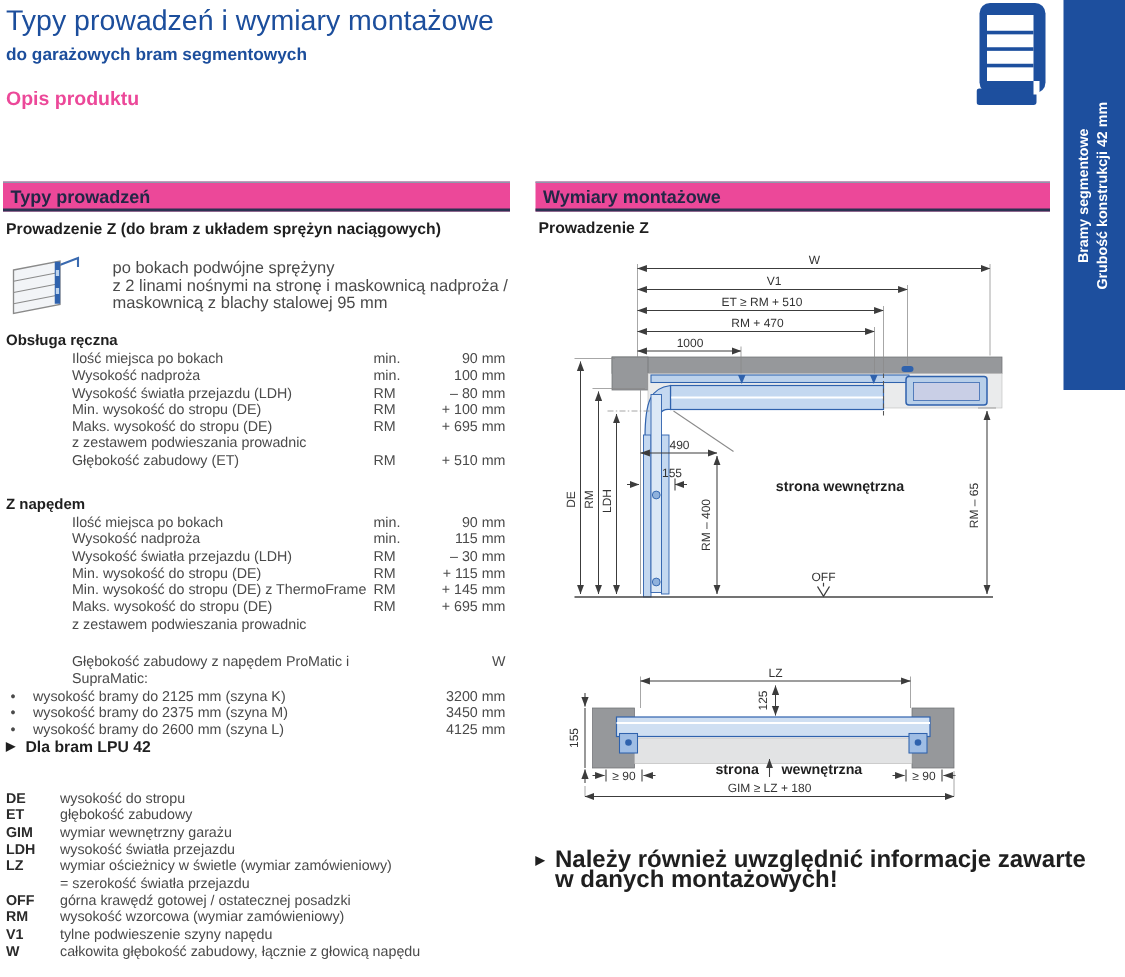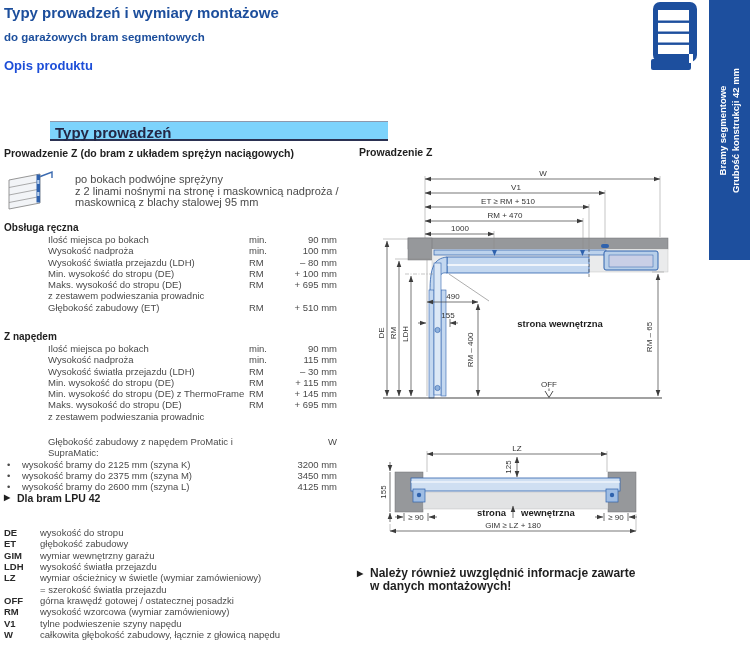--- a/index.html
+++ b/index.html
@@ -1,30 +1,30 @@
 <!DOCTYPE html>
 <html lang="pl"><head>
 <meta charset="utf-8">
 <style>
   html,body{margin:0;padding:0;background:#fff;}
   .page{position:relative;width:750px;height:651px;background:#ffffff;overflow:hidden;
         font-family:"Liberation Sans", sans-serif;}
   
-  .title{position:absolute;left:4px;top:4px;font-size:15px;font-weight:bold;color:#1c4e9c;}
+  .title{position:absolute;left:4px;top:4px;font-size:19px;font-weight:normal;color:#1c4e9c;}
   .subtitle{position:absolute;left:4px;top:31px;font-size:11.5px;font-weight:bold;color:#1c4e9c;text-align:center;}
-  .opis{position:absolute;left:4px;top:58px;font-size:13px;font-weight:bold;color:#1d4ed8;}
+  .opis{position:absolute;left:4px;top:58px;font-size:13px;font-weight:bold;color:#ec4899;}
   .door-icon{position:absolute;left:651px;top:2px;}
   .vbar{position:absolute;left:709px;top:0;width:41px;height:260px;background:#1d4f9e;
         display:flex;align-items:center;justify-content:center;}
   .vtext{transform:rotate(-90deg);white-space:nowrap;color:#fff;font-weight:bold;
          font-size:9.5px;line-height:12.5px;text-align:center;}
   
-  .secbar{position:absolute;height:15px;background:#7dd3fc;border-top:1px solid #8e98ac;
-          border-bottom:2.5px solid #2b3152;font-size:15px;font-weight:bold;color:#232746;
-          padding:2px 0 0 5px;box-sizing:content-box;margin-left:48px;}
+  .secbar{position:absolute;height:15px;background:#ec4899;border-top:1px solid #8e98ac;
+          border-bottom:2.5px solid #2b3152;font-size:12px;font-weight:bold;color:#232746;
+          padding:2px 0 0 5px;box-sizing:content-box;}
   .secbar.left{left:2px;top:121px;width:333px;}
   .secbar.right{left:357px;top:121px;width:338px;}
   .colhead{position:absolute;font-size:10.5px;font-weight:bold;color:#1f1f1f;}
   
   .intro{position:absolute;left:5px;top:168px;display:flex;}
   .intro-text{margin-left:18px;font-size:11px;color:#4a4a4a;line-height:11.5px;padding-top:6px;}
   
   .tbl{position:absolute;width:333px;}
   .h2{position:absolute;font-size:10px;font-weight:bold;color:#1f1f1f;}
   .trow{display:flex;font-size:9.5px;line-height:11.3px;color:#4a4a4a;}
@@ -40,21 +40,21 @@
   .arrow-head .tx{font-size:10.5px;}
   
   .legend{position:absolute;left:4px;top:527px;width:350px;}
   .lrow{display:flex;font-size:9.5px;line-height:11.35px;color:#4a4a4a;}
   .lkey{width:36px;font-weight:bold;color:#2a2a2a;}
   .ldesc{flex:1;}
   .lcont{margin-left:36px;font-size:9.5px;line-height:11.35px;color:#4a4a4a;}
   
   .footnote{position:absolute;left:357px;top:567px;display:flex;color:#1f1f1f;}
   .footnote .mk{font-size:8px;width:13px;padding-top:2px;font-weight:bold;}
-  .footnote .tx{font-size:12px;font-weight:bold;line-height:13px;}
+  .footnote .tx{font-size:16px;font-weight:bold;line-height:13px;}
   
   .drawing{position:absolute;left:370px;top:160px;}
   .dim{stroke:#3c3c3c;stroke-width:0.7;fill:none;}
   .ext{stroke:#8a8a8a;stroke-width:0.5;fill:none;}
   .dtxt{font-size:8px;fill:#333;}
   .btxt{font-size:9.5px;font-weight:bold;fill:#1f1f1f;}
 </style>
 </head>
 <body>
 
@@ -77,20 +77,21 @@
   </div>
 
   <div class="vbar">
     <div class="vtext">
       <div>Bramy segmentowe</div>
       <div>Grubość konstrukcji 42 mm</div>
     </div>
   </div>
 
   <div class="secbar left">Typy prowadzeń</div>
+  <div class="secbar right">Wymiary montażowe</div>
 
   <div class="colhead" style="left:4px;top:147px;">Prowadzenie Z (do bram z układem sprężyn naciągowych)</div>
   <div class="colhead" style="left:359px;top:146px;">Prowadzenie Z</div>
 
   <div class="intro">
     <svg width="52" height="42" viewBox="0 0 52 42">
       <polyline points="34,9 47,4 47,10" stroke="#3a6ab0" stroke-width="1.4" fill="none"></polyline>
       <polygon points="4,12 35,6 35,35 4,41" fill="#f2f4f7" stroke="#8a8a8a" stroke-width="0.9"></polygon>
       <line x1="4" y1="19.5" x2="35" y2="13.5" stroke="#8a8a8a" stroke-width="0.7"></line>
       <line x1="4" y1="27" x2="35" y2="21" stroke="#8a8a8a" stroke-width="0.7"></line>

